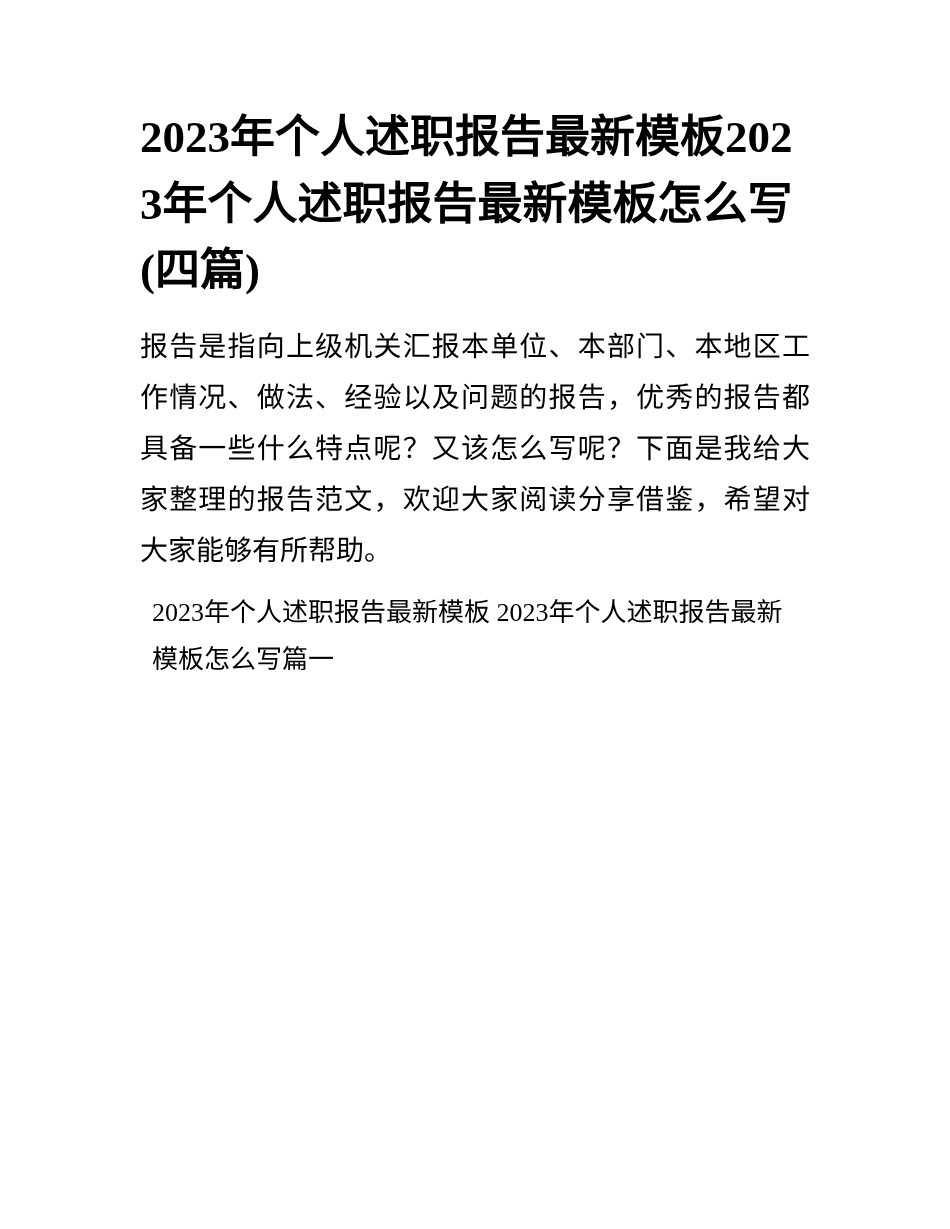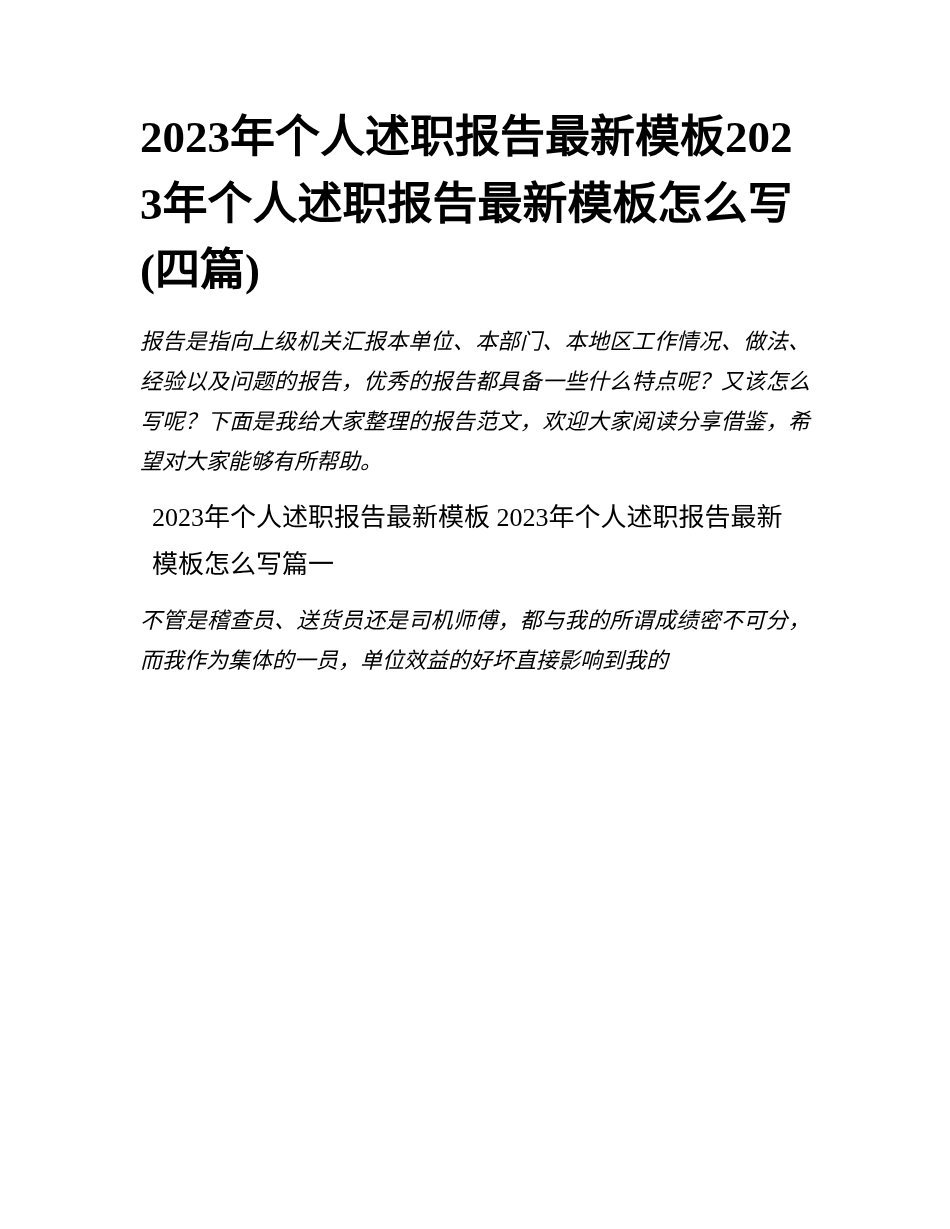--- a/index.html
+++ b/index.html
@@ -22,28 +22,27 @@
     font-weight: bold;
     font-size: 45px;
     line-height: 1.48;
     color: #000000;
     letter-spacing: 0px;
     margin: 0 0 8px 0;
     word-break: break-all;
   }
   .body-block {
     font-family: "Liberation Serif", "DejaVu Serif", serif;
-    font-size: 22px;
+    font-size: 28px;
     line-height: 1.82;
     color: #000000;
     text-align: justify;
     text-justify: inter-ideograph;
     word-break: break-all;
     margin: 0;
-    font-style: italic;
   }
   .body-block + .body-block {
     margin-top: 0px;
   }
   .intro {
     margin-top: 18px;
   }
   .sub-head {
     font-family: "Liberation Serif", "DejaVu Serif", serif;
     font-size: 26px;
@@ -58,15 +57,14 @@
 
 <div class="page">
 
   <h1 class="doc-title">2023年个人述职报告最新模板2023年个人述职报告最新模板怎么写(四篇)</h1>
 
   <p class="body-block intro">报告是指向上级机关汇报本单位、本部门、本地区工作情况、做法、经验以及问题的报告，优秀的报告都具备一些什么特点呢？又该怎么写呢？下面是我给大家整理的报告范文，欢迎大家阅读分享借鉴，希望对大家能够有所帮助。</p>
 
   <p class="sub-head">2023年个人述职报告最新模板 2023年个人述职报告最新模板怎么写篇一</p>
 
 
-  <p class="body-block">不管是稽查员、送货员还是司机师傅，都与我的所谓成绩密不可分，而我作为集体的一员，单位效益的好坏直接影响到我的</p>
 
 </div>
 
 </body></html>

